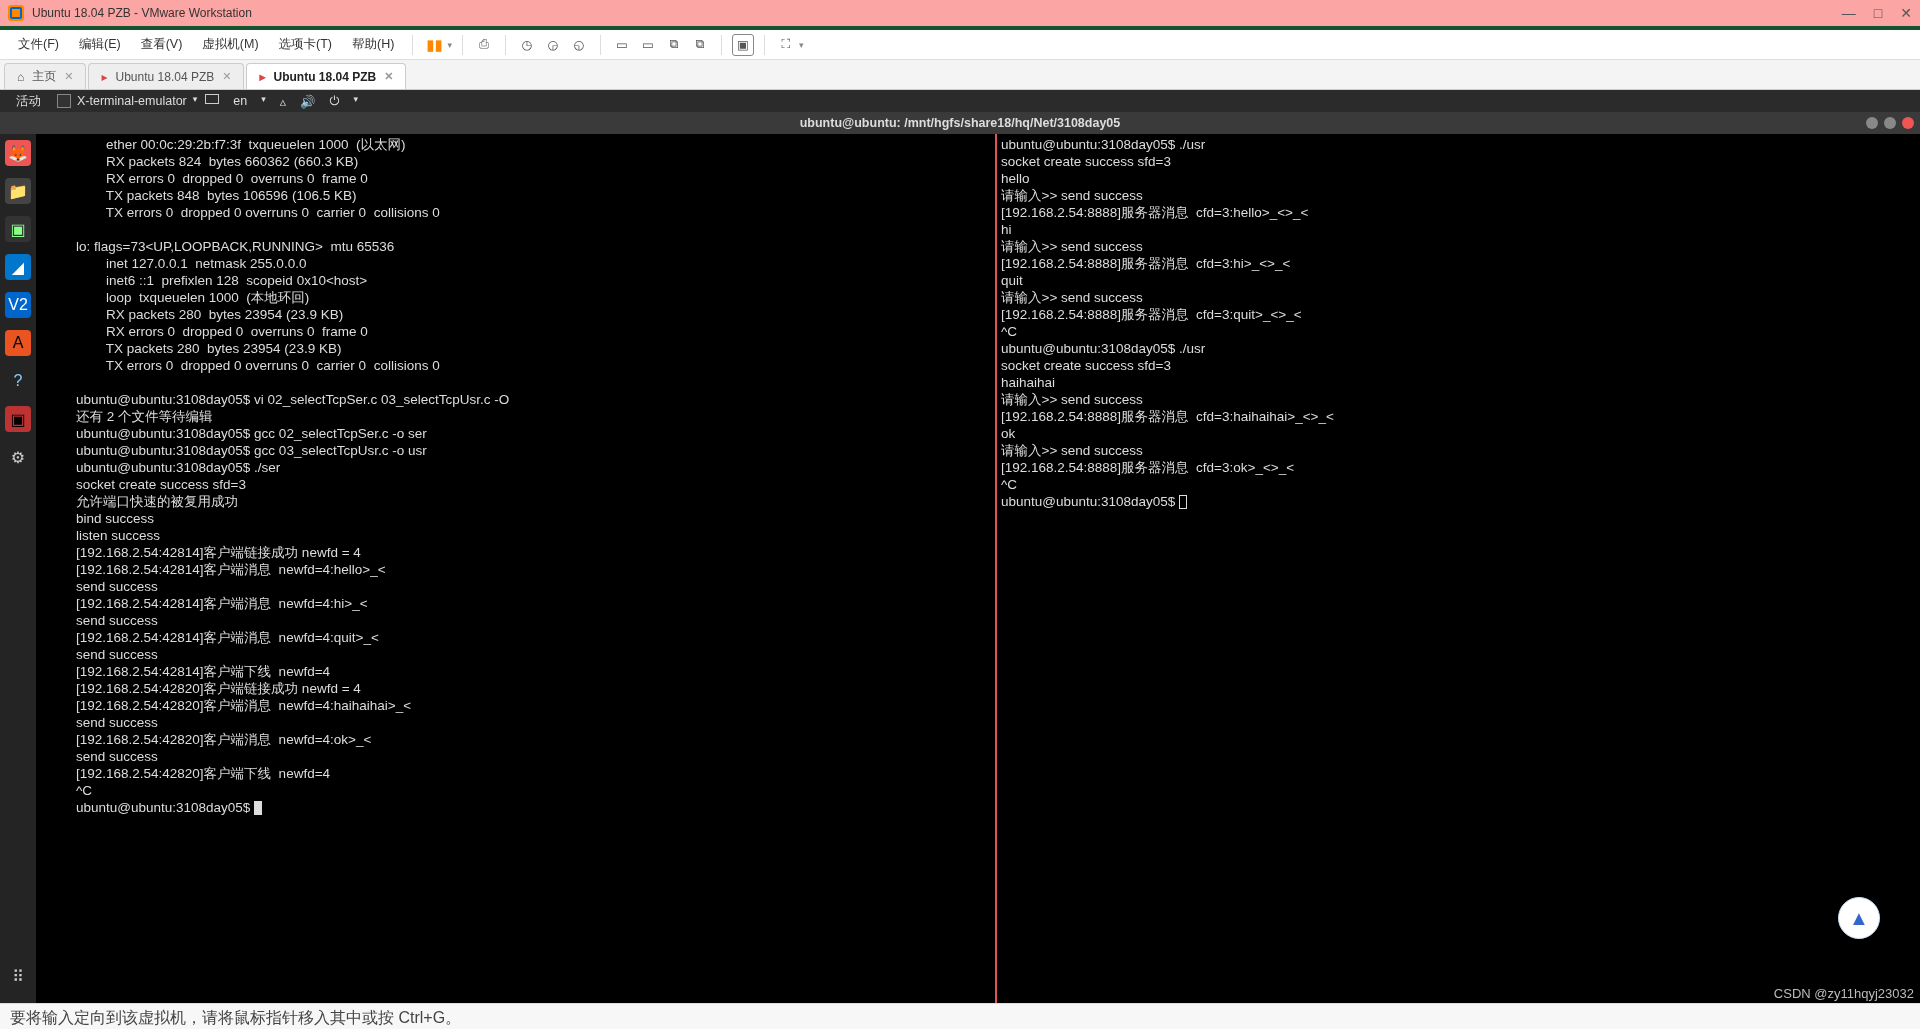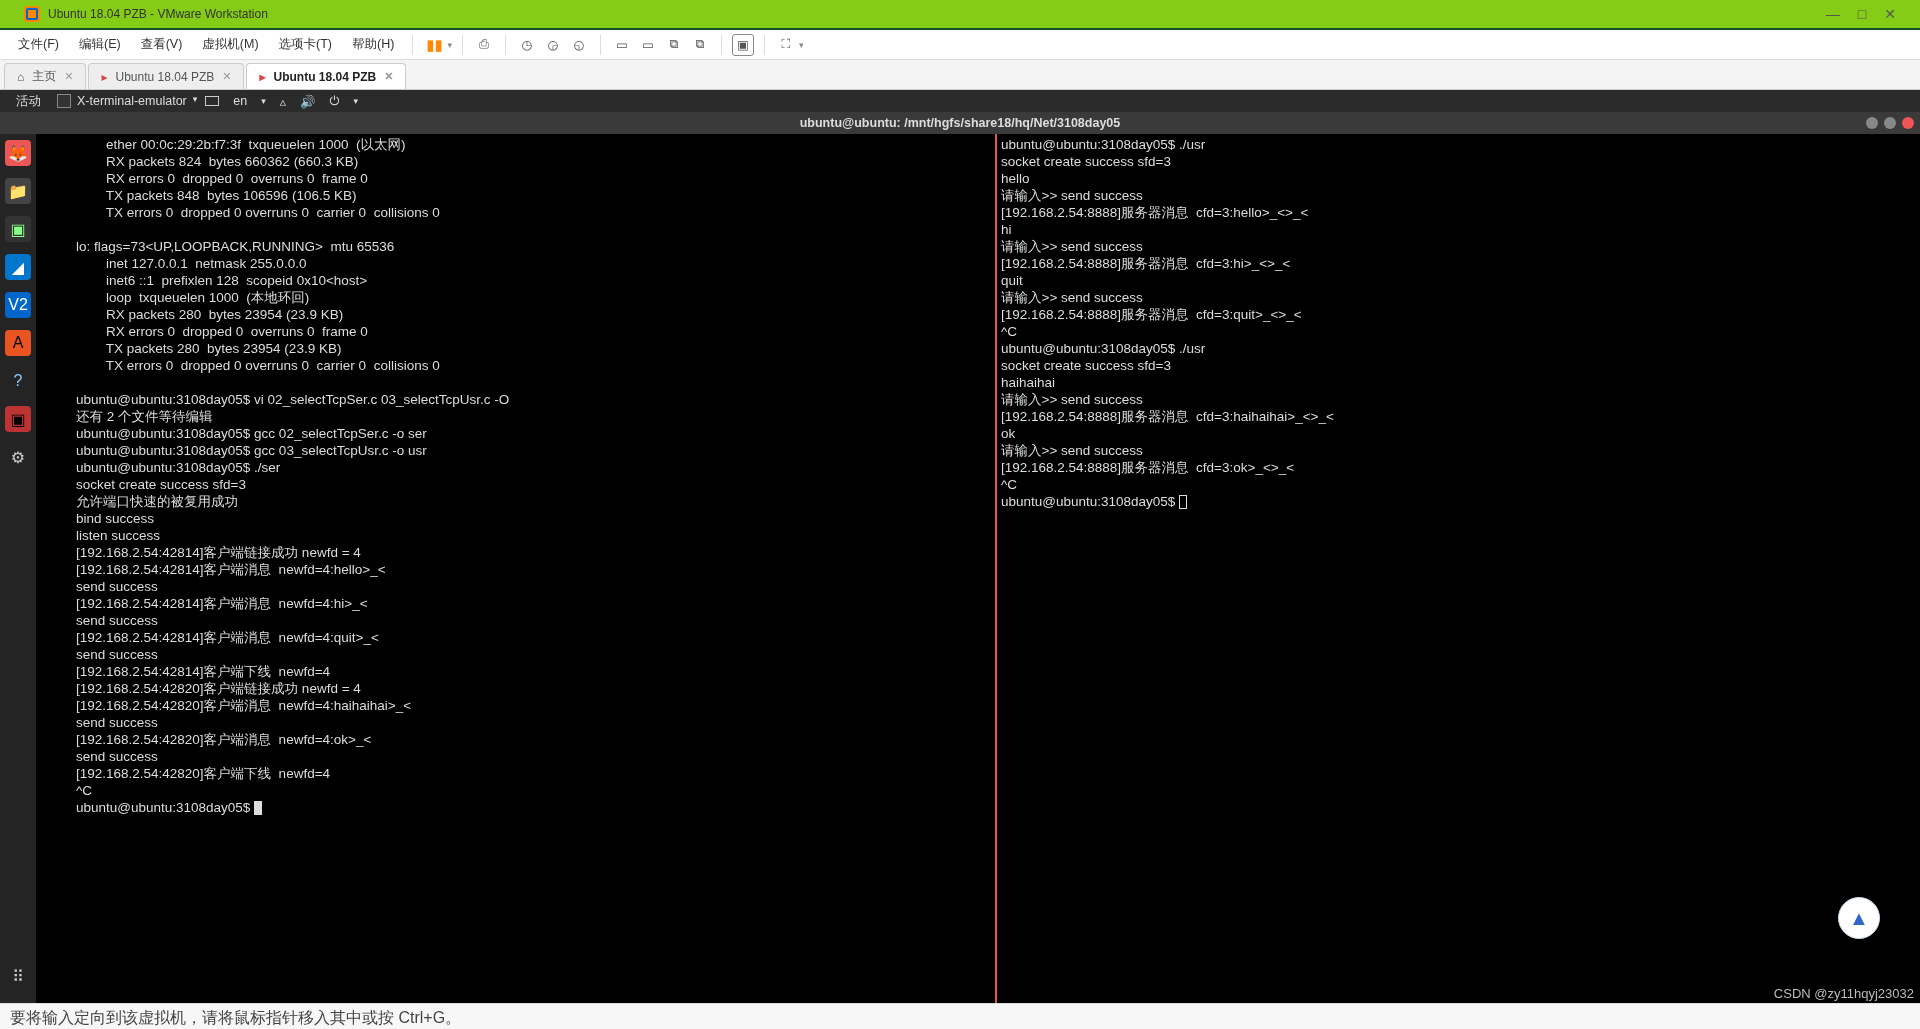--- a/index.html
+++ b/index.html
@@ -1,18 +1,18 @@
 <!DOCTYPE html>
 <html><head>
 <meta charset="utf-8">
 <style>
 * { margin:0; padding:0; box-sizing:border-box; font-family:"Segoe UI",Tahoma,sans-serif; }
 body { width:1920px; height:1029px; background:#fff; overflow:hidden; position:relative; }
 
-.titlebar { height:30px; background:#84cc16; display:flex; align-items:center; padding:0 24px; font-size:12px; color:#333; border-bottom:2px solid #14532d; }
+.titlebar { height:30px; background:#fca5a5; display:flex; align-items:center; padding:0 8px; font-size:12px; color:#333; border-bottom:4px solid #14532d; }
 .titlebar .logo { width:16px; height:16px; background:#f80; border-radius:3px; margin-right:8px; display:flex; align-items:center; justify-content:center; position:relative; }
 .titlebar .logo::after{content:'';position:absolute;width:8px;height:8px;border:2px solid #06c;border-radius:2px;}
 .titlebar .winbtns { margin-left:auto; display:flex; gap:18px; color:#555; }
 .titlebar .winbtns span{cursor:pointer;font-size:14px;}
 
 .menubar { height:30px; background:#fff; display:flex; align-items:center; padding:0 10px; font-size:12.5px; color:#333; gap:4px; border-bottom:1px solid #ddd; }
 .menubar .mitem { padding:3px 8px; cursor:pointer; }
 .menubar .sep { width:1px; height:20px; background:#ddd; margin:0 6px; }
 .menubar .ticon { width:22px; height:22px; display:flex; align-items:center; justify-content:center; color:#555; cursor:pointer; border-radius:3px; }
 .menubar .pause{color:#f80;font-size:15px;}
@@ -23,21 +23,21 @@
 .tabbar .tab.active { background:#fff; font-weight:bold; color:#222; }
 .tabbar .tab .close { color:#999; font-size:11px; }
 
 .vm-area { position:relative; height:calc(100% - 30px - 30px - 30px - 26px); background:#000; }
 
 .topbar { height:22px; background:#2b2b2b; display:flex; align-items:center; color:#ddd; font-size:12.5px; padding:0 8px; }
 .topbar .act { padding:0 8px; }
 .topbar .appmenu { display:flex; align-items:flex-start; gap:6px; padding:0 8px; }
 .topbar .appmenu .term-icon{width:14px;height:14px;background:#333;border:1px solid #888;}
 .topbar .center { flex:1; text-align:center; }
-.topbar .right { display:flex; gap:14px; align-items:center; }
+.topbar .right { display:flex; gap:14px; align-items:flex-start; }
 .topbar .ind{width:14px;height:10px;border:1px solid #ccc;}
 
 .term-title { height:22px; background:#3a3a3a; color:#ddd; font-size:12.5px; display:flex; align-items:center; justify-content:center; position:relative;font-weight:bold; }
 .term-title .wbtns { position:absolute; right:6px; display:flex; gap:6px; }
 .term-title .wbtns span{width:12px;height:12px;border-radius:50%;display:inline-block;}
 .term-title .wmin{background:#888;} .term-title .wmax{background:#888;} .term-title .wclose{background:#e55;}
 
 .dock { position:absolute; left:0; top:44px; width:36px; background:rgba(40,40,40,.9); display:flex; flex-direction:column; align-items:center; padding:6px 0; gap:12px; height:calc(100% - 44px); }
 .dock .dicon { width:26px; height:26px; border-radius:4px; display:flex; align-items:center; justify-content:center; font-size:16px; cursor:pointer; }
 .dock .apps{margin-top:auto;margin-bottom:8px;}

